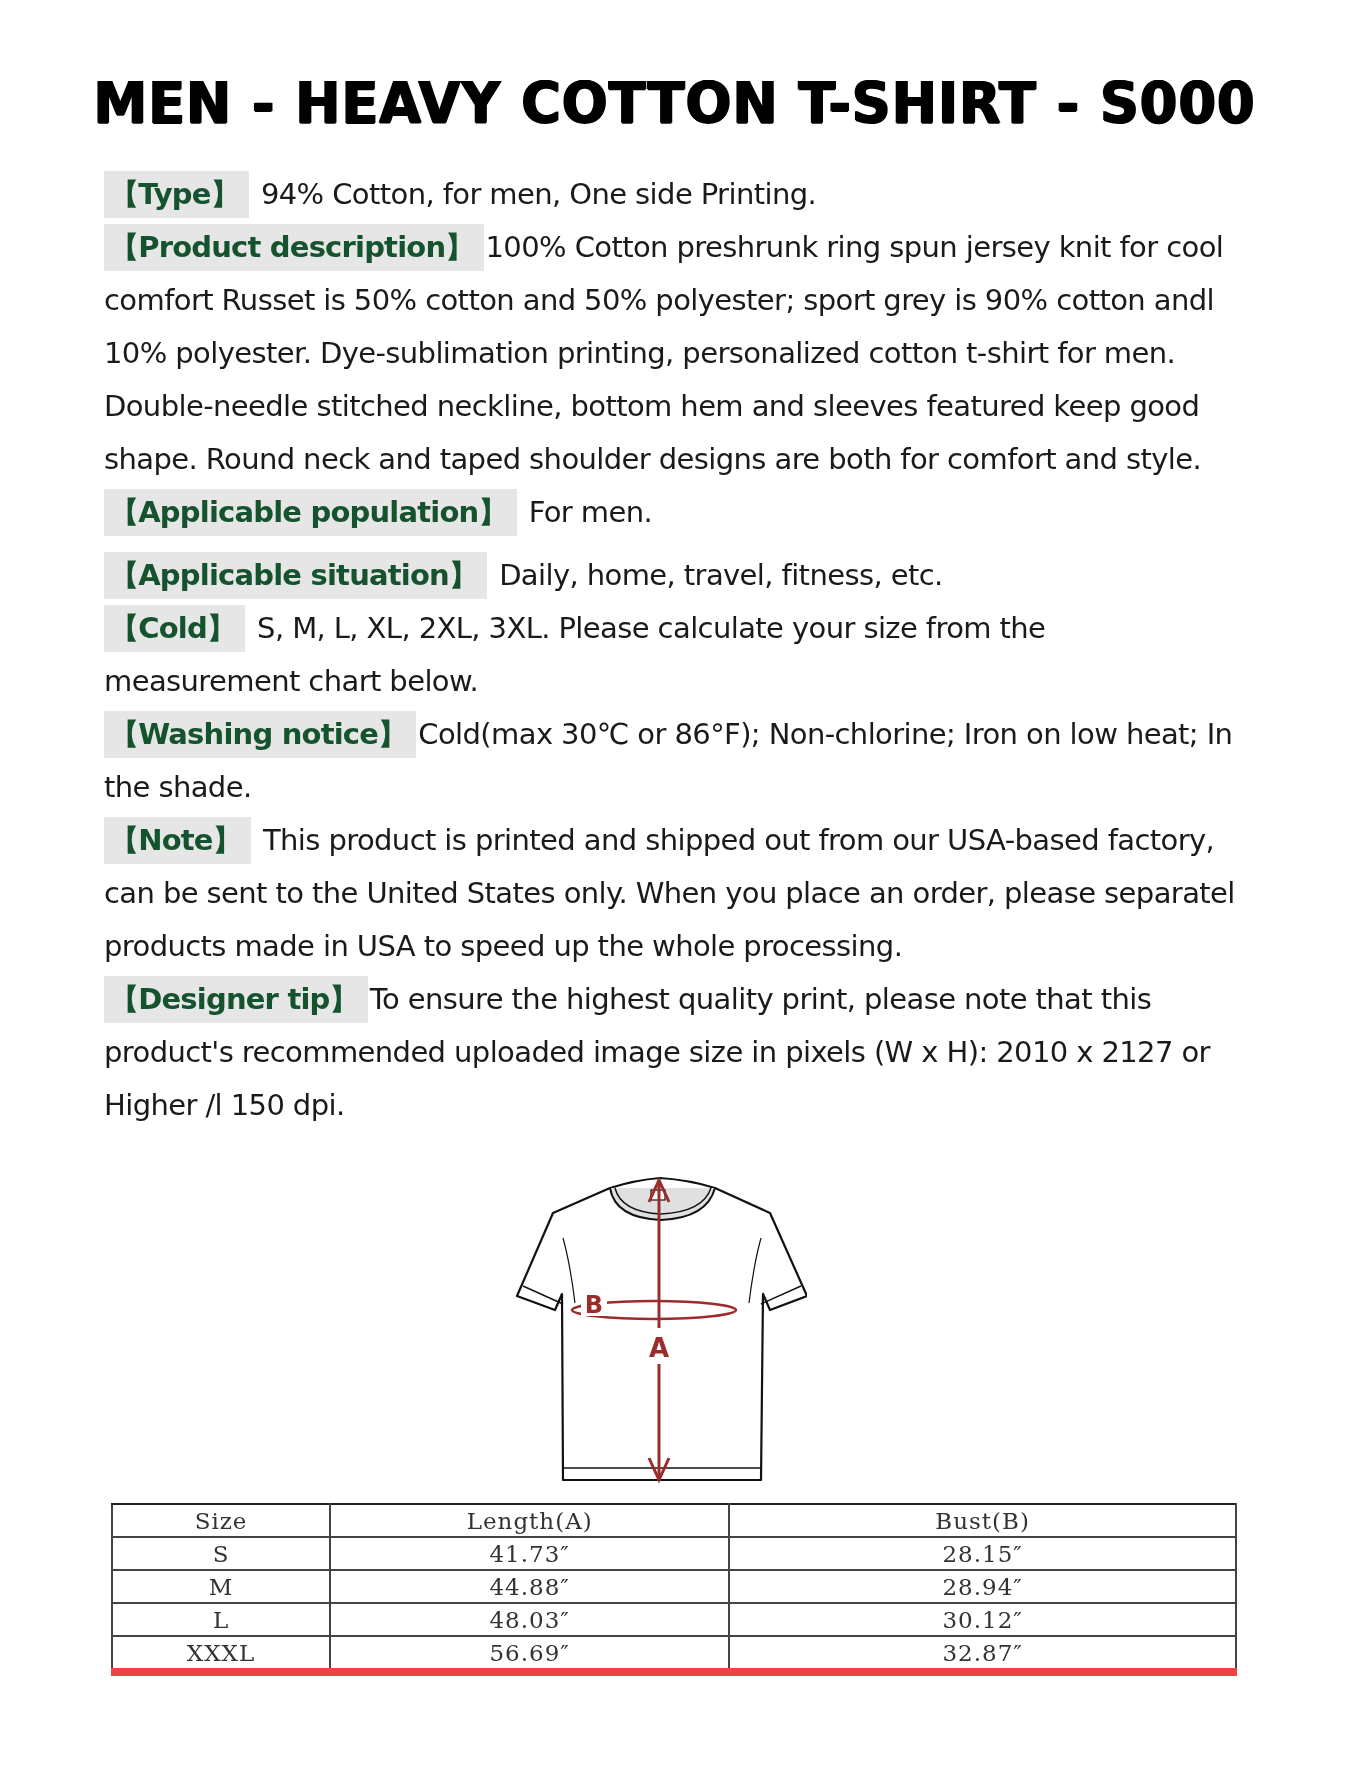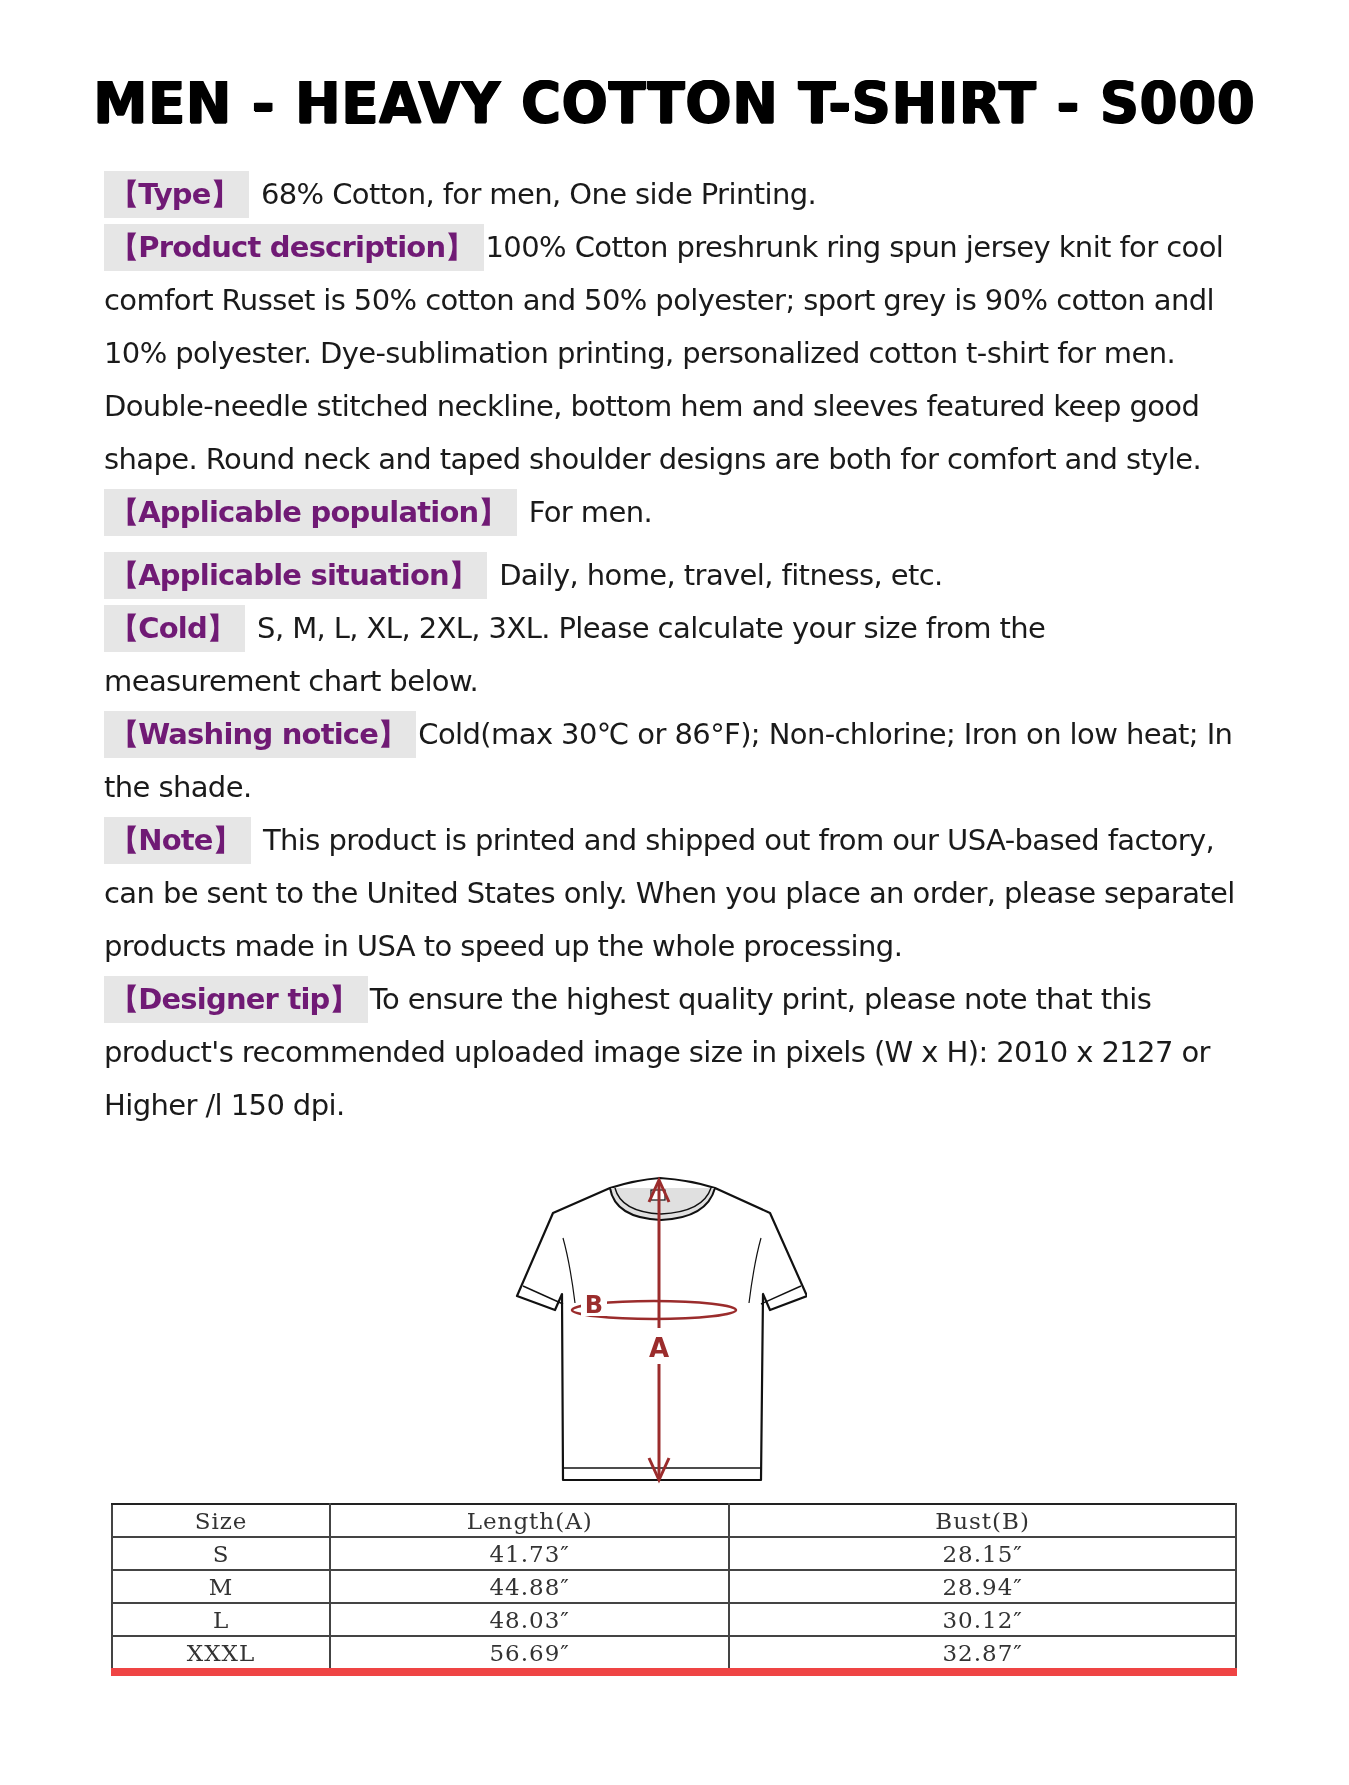--- a/index.html
+++ b/index.html
@@ -15,21 +15,21 @@
     }
     .content {
       position: absolute; top: 168px; left: 104px; width: 1140px;
       font-size: 29px; line-height: 53px; color: #1a1a1a;
       font-family: "DejaVu Sans", sans-serif; letter-spacing: -0.6px;
     }
     .para { margin: 0; }
     .para.gap { margin-top: 10px; }
     .label {
       display: inline-block; background: #e6e6e6; font-weight: bold;
-      padding: 0 10px 0 6px; line-height: 47px; margin-right: 12px; color: #701a75;
+      padding: 0 10px 0 6px; line-height: 47px; margin-right: 12px; color: #14532d;
       letter-spacing: -0.8px;
     }
     .label.tight { margin-right: 2px; }
     .diagram {
       position: absolute; left: 515px; top: 1168px; width: 292px; height: 316px;
     }
     table.sizes {
       position: absolute; left: 111px; top: 1503px; width: 1126px;
       border-collapse: collapse; font-family: "DejaVu Serif", serif;
       font-size: 23px; color: #333;
@@ -42,21 +42,21 @@
     table.sizes tr:last-child td { border-bottom: 8px solid #ef4444; }
     .c1 { width: 222px; } .c2 { width: 408px; } .c3 { width: 521px; }
   </style>
 </head>
 <body>
 
 <div class="title">MEN - HEAVY COTTON T-SHIRT - S000</div>
 
 <div class="content">
   <p class="para">
-    <span class="label">【Type】</span><span>68% Cotton, for men, One side Printing.</span>
+    <span class="label">【Type】</span><span>94% Cotton, for men, One side Printing.</span>
   </p>
   <p class="para">
     <span class="label tight">【Product description】</span><span>100% Cotton preshrunk ring spun jersey knit for cool comfort Russet is 50% cotton and 50% polyester; sport grey is 90% cotton andl 10% polyester. Dye-sublimation printing, personalized cotton t-shirt for men. Double-needle stitched neckline, bottom hem and sleeves featured keep good shape. Round neck and taped shoulder designs are both for comfort and style.</span>
   </p>
   <p class="para">
     <span class="label">【Applicable population】</span><span>For men.</span>
   </p>
   <p class="para gap">
     <span class="label">【Applicable situation】</span><span>Daily, home, travel, fitness, etc.</span>
   </p>

